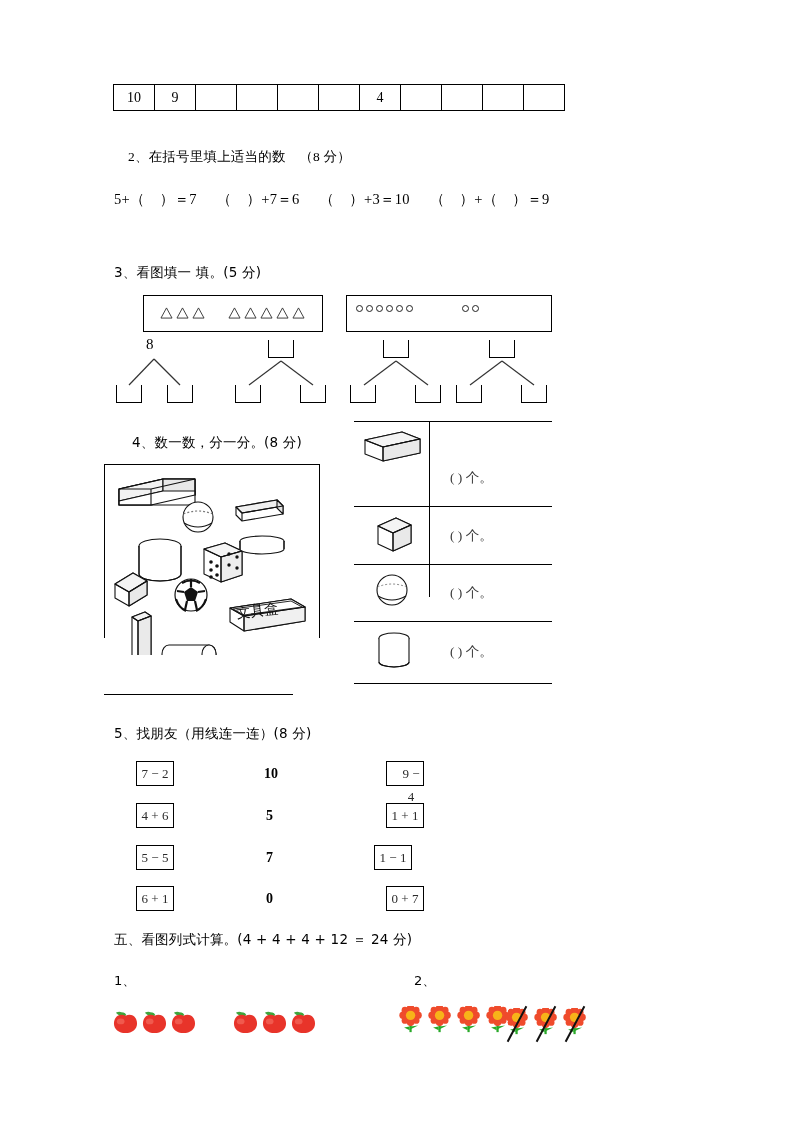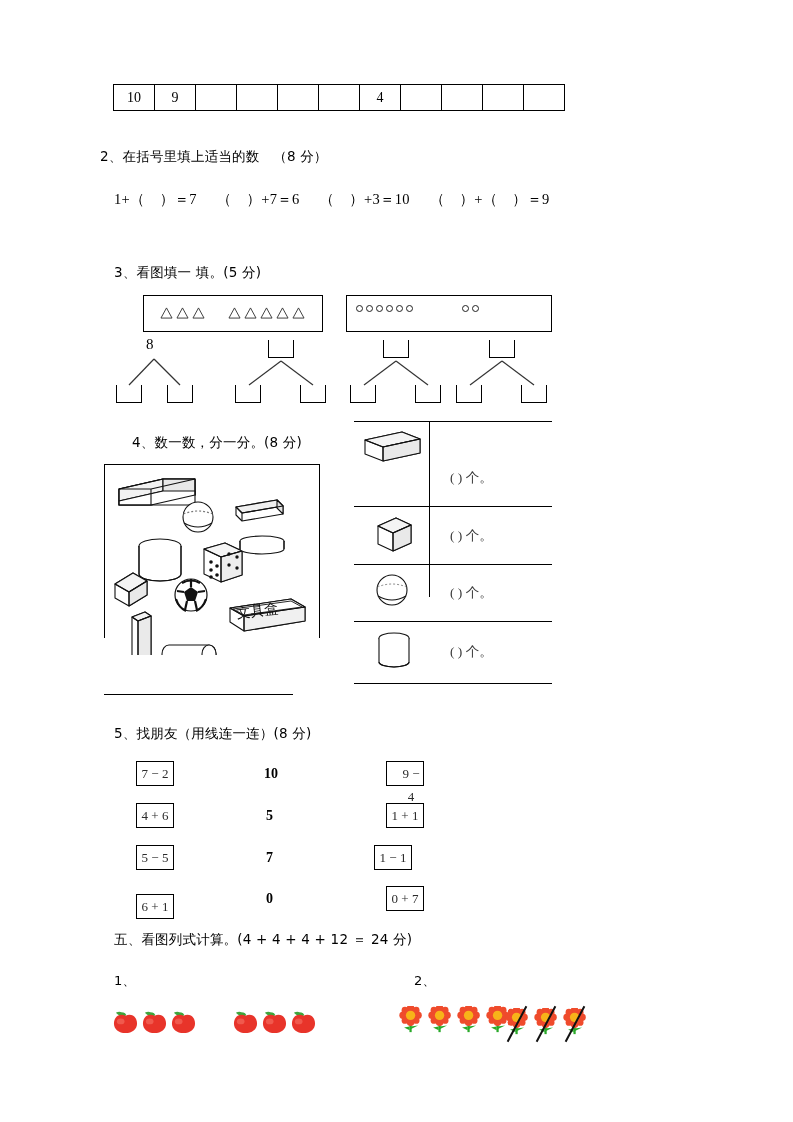--- a/index.html
+++ b/index.html
@@ -177,24 +177,24 @@
       <td></td>
       <td>4</td>
       <td></td>
       <td></td>
       <td></td>
       <td></td>
     </tr>
   </tbody>
     </table>
 
-  <div class="abs qhead" style="left:100px; top:148px;">2、在括号里填上适当的数　（8 分）</div>
+  <div class="abs qhead" style="left:128px; top:148px;font-family:Liberation Serif, serif;">2、在括号里填上适当的数　（8 分）</div>
 
   <div class="abs" id="eqline">
-    <span>1+（　）＝7</span><span class="gap"></span><span>（　）+7＝6</span><span class="gap"></span><span>（　）+3＝10</span><span class="gap"></span><span>（　）+（　）＝9</span>
+    <span>5+（　）＝7</span><span class="gap"></span><span>（　）+7＝6</span><span class="gap"></span><span>（　）+3＝10</span><span class="gap"></span><span>（　）+（　）＝9</span>
   </div>
 
   <div class="abs qhead" style="left:114px; top:264px;">3、看图填一 填。(5 分)</div>
 
   <div class="abs shapebox" style="left:143px; top:295px; width:180px; height:37px;"></div>
   <div class="shaperow" style="left:160px; top:307px;">
     <svg class="tri" viewBox="0 0 14 13">
         <polygon points="7,1 13,12 1,12" fill="none" stroke="#333" stroke-width="1"></polygon>
       </svg>
     <svg class="tri" viewBox="0 0 14 13">
@@ -419,21 +419,21 @@
       </g>
     </svg>
     <div class="ct-ans" style="left:96px; top:222px;">(        ) 个。</div>
   </div>
 
   <div class="abs qhead" style="left:114px; top:725px;">5、找朋友（用线连一连）(8 分)</div>
 
   <div class="mbox" style="left:136px; top:761px;">7 − 2</div>
   <div class="mbox" style="left:136px; top:803px;">4 + 6</div>
   <div class="mbox" style="left:136px; top:845px;">5  − 5</div>
-  <div class="mbox" style="left:136px; top:886px;margin-top:8px;">6 + 1</div>
+  <div class="mbox" style="left:136px; top:886px;">6 + 1</div>
 
   <div class="mmid" style="left:264px; top:766px;">10</div>
   <div class="mmid" style="left:266px; top:808px;">5</div>
   <div class="mmid" style="left:266px; top:850px;">7</div>
   <div class="mmid" style="left:266px; top:891px;">0</div>
 
   <div class="mbox" style="left:386px; top:761px;padding-left:12px;">9 − 4</div>
   <div class="mbox" style="left:386px; top:803px;">1 + 1</div>
   <div class="mbox" style="left:374px; top:845px;">1 − 1</div>
   <div class="mbox" style="left:386px; top:886px;">0 + 7</div>

